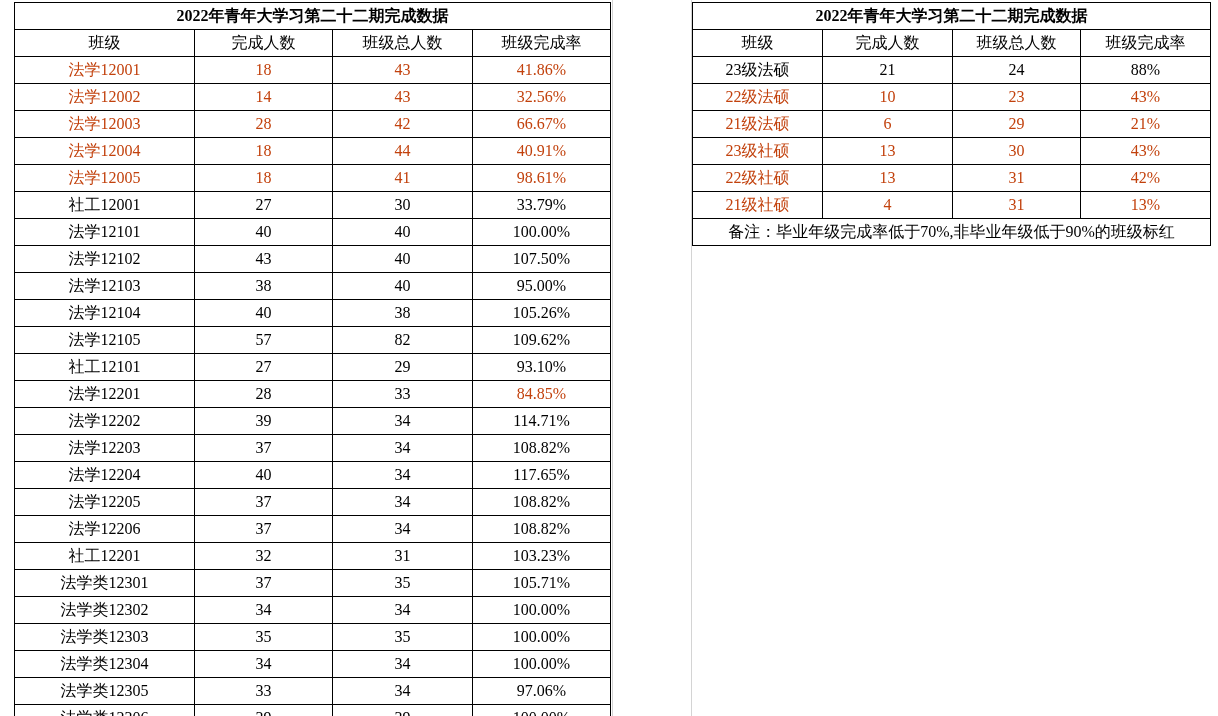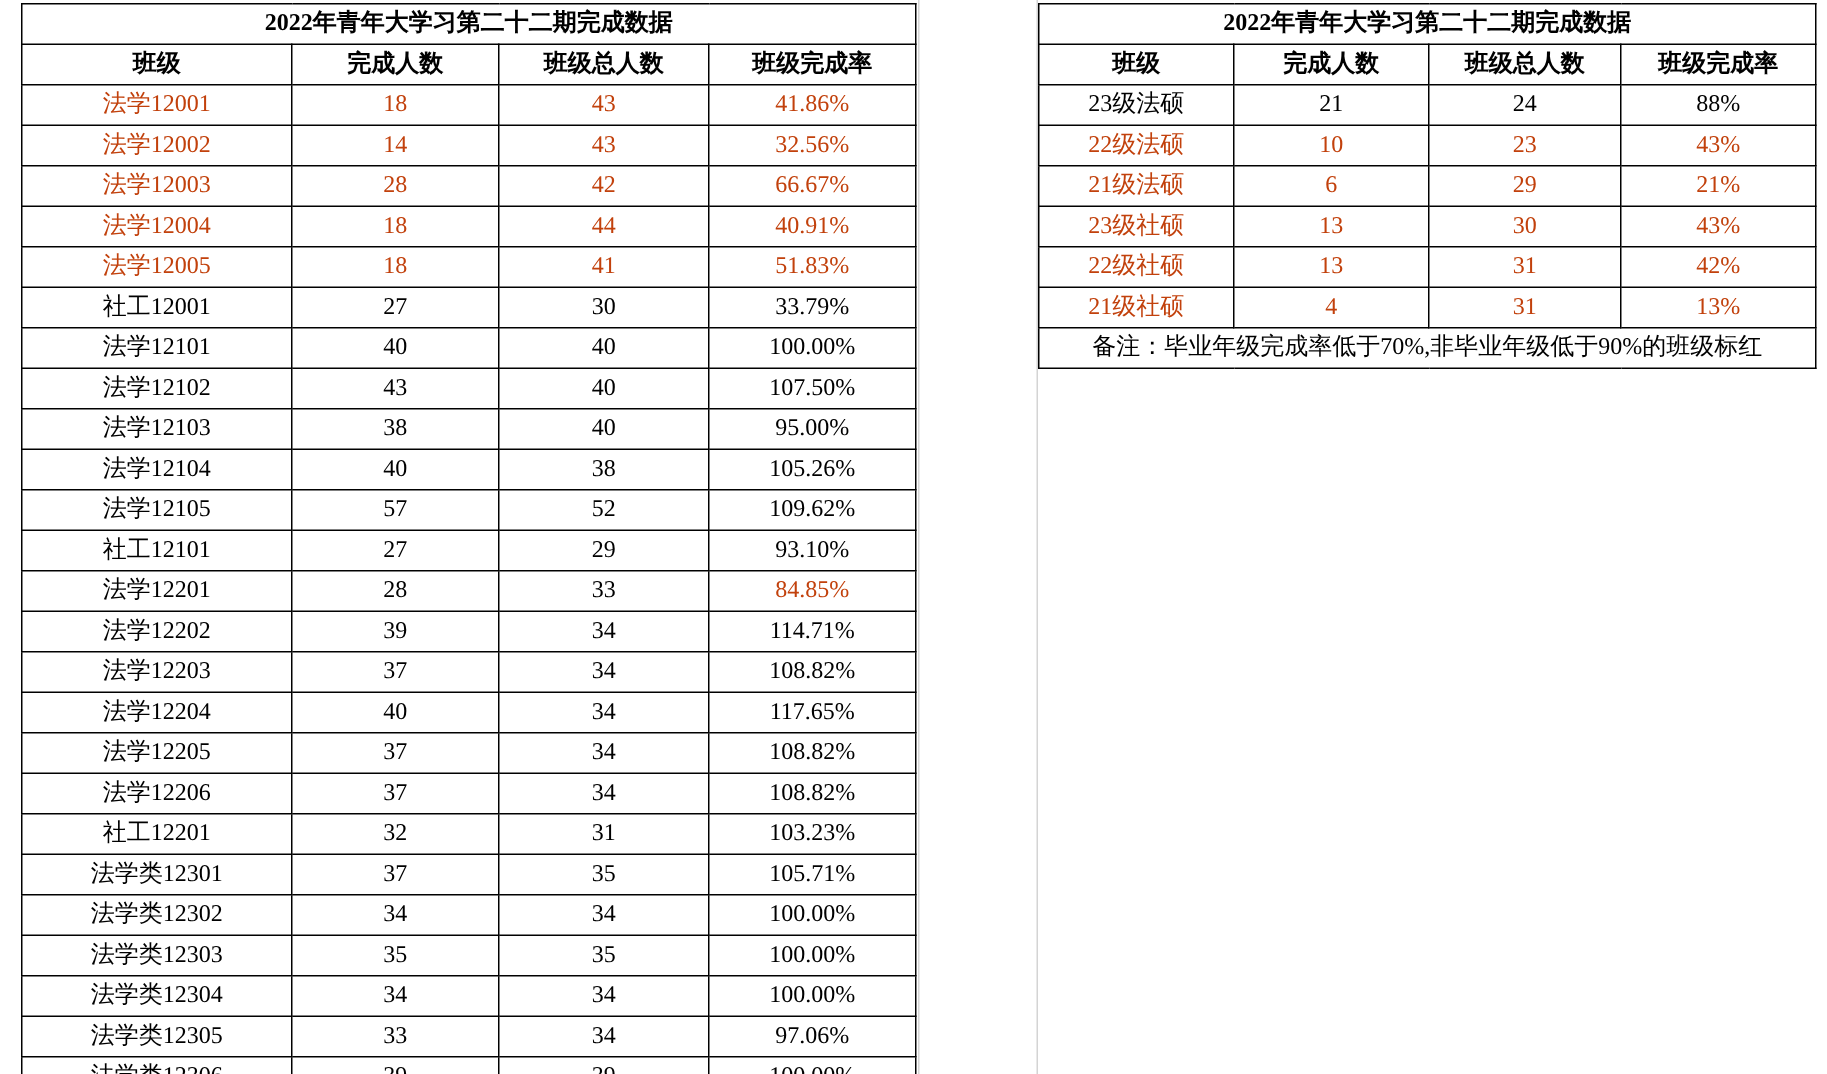--- a/index.html
+++ b/index.html
@@ -33,21 +33,21 @@
     vertical-align: middle;
     white-space: nowrap;
     overflow: hidden;
   }
   .title-cell {
     font-weight: bold;
     font-size: 18px;
     height: 30px;
   }
   .header-cell {
-    font-weight: bold;
+    font-weight: normal;
     font-size: 17px;
     margin-top: 42px;
   }
   .left-label {
     text-align: left;
     padding-left: 6px;
   }
   .red {
     color: #c2410c;
   }
@@ -139,21 +139,21 @@
           <tr>
             <td class="left-label red">法学12004</td>
             <td class="red">18</td>
             <td class="red">44</td>
             <td class="red">40.91%</td>
           </tr>
           <tr>
             <td class="left-label red">法学12005</td>
             <td class="red">18</td>
             <td class="red">41</td>
-            <td class="red">51.83%</td>
+            <td class="red">98.61%</td>
           </tr>
           <tr>
             <td class="left-label">社工12001</td>
             <td>27</td>
             <td>30</td>
             <td>33.79%</td>
           </tr>
           <tr>
             <td class="left-label">法学12101</td>
             <td>40</td>
@@ -174,21 +174,21 @@
           </tr>
           <tr>
             <td class="left-label">法学12104</td>
             <td>40</td>
             <td>38</td>
             <td>105.26%</td>
           </tr>
           <tr>
             <td class="left-label">法学12105</td>
             <td>57</td>
-            <td>52</td>
+            <td>82</td>
             <td>109.62%</td>
           </tr>
           <tr>
             <td class="left-label">社工12101</td>
             <td>27</td>
             <td>29</td>
             <td>93.10%</td>
           </tr>
           <tr>
             <td class="left-label">法学12201</td>

